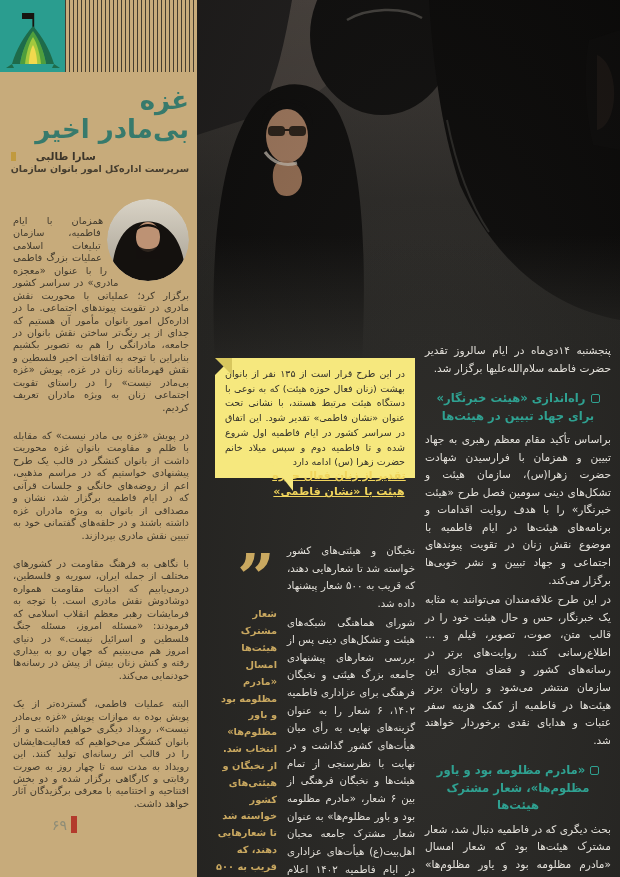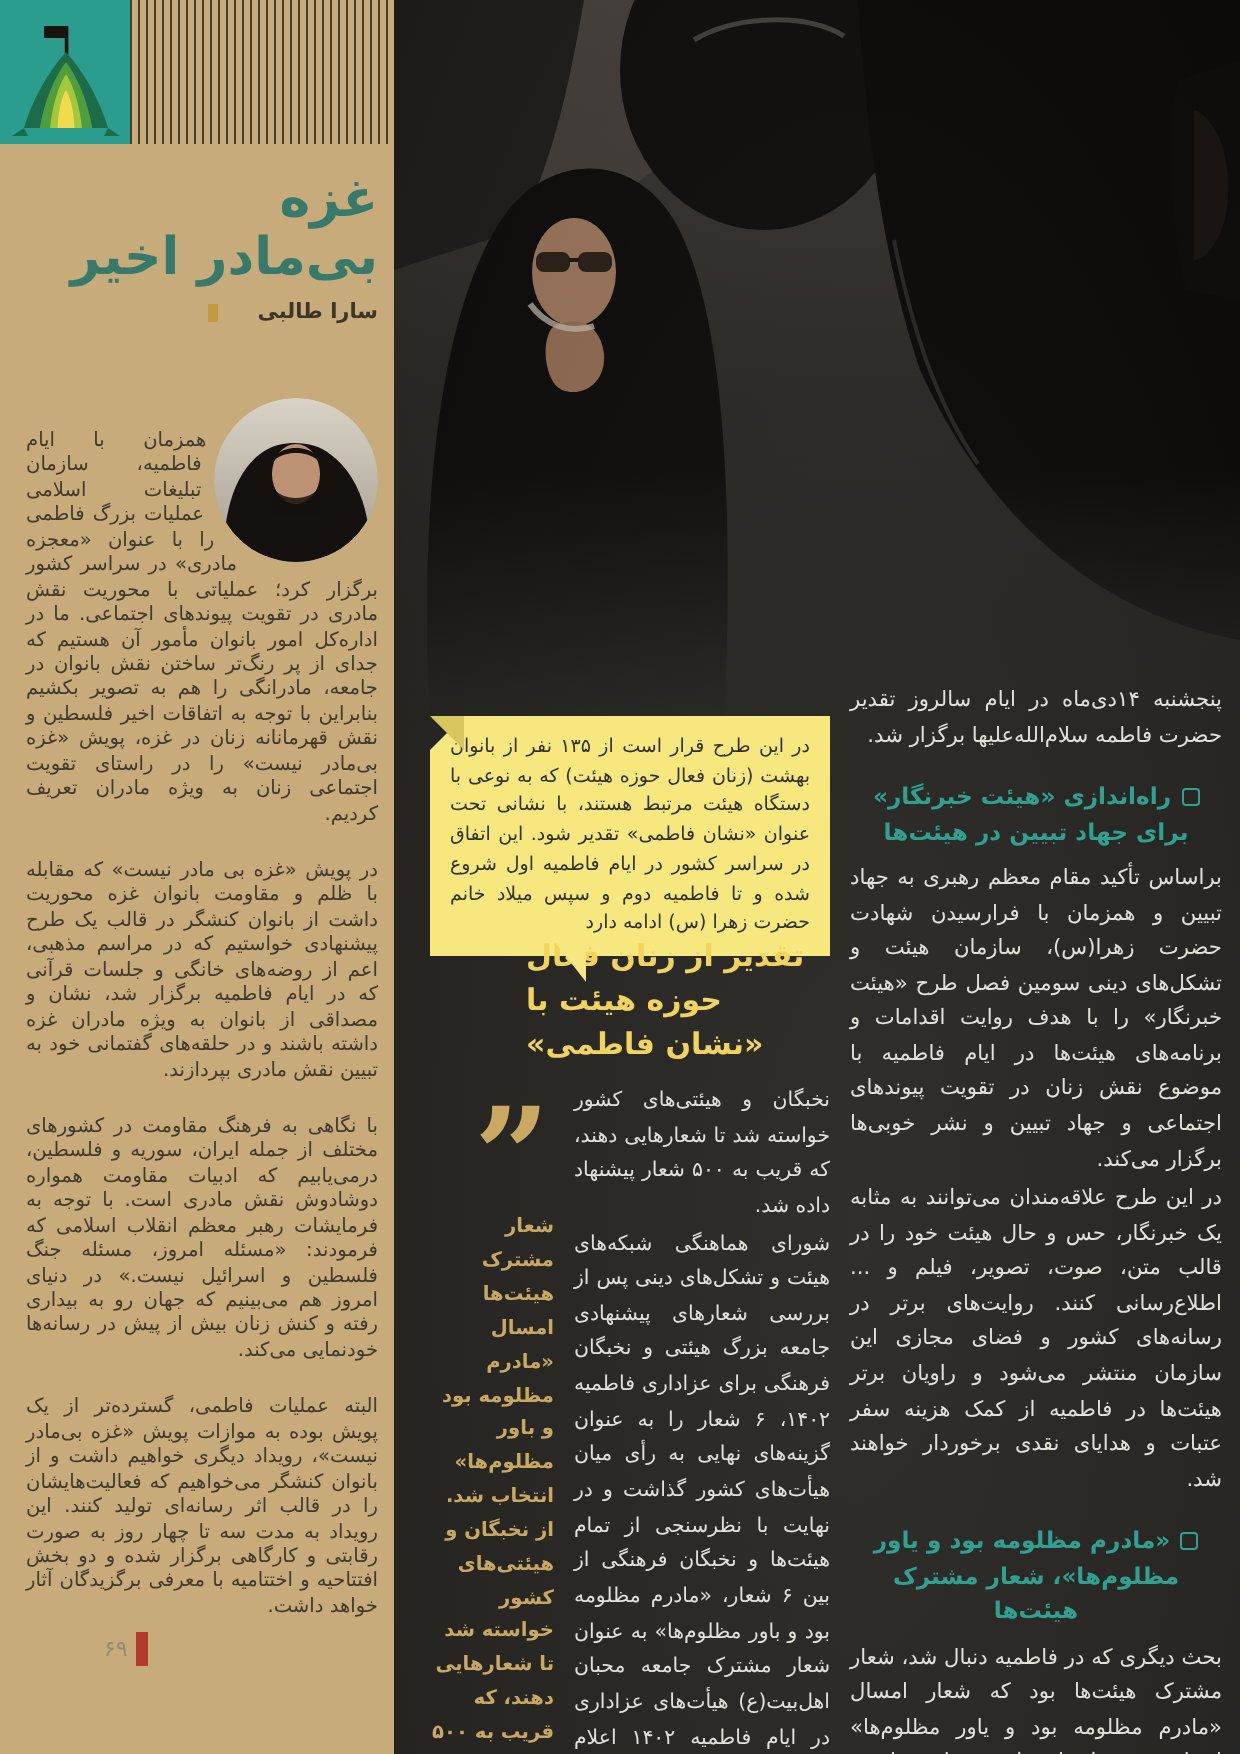--- a/index.html
+++ b/index.html
@@ -26,21 +26,21 @@
   .author-name-row{display:flex;flex-direction:row;justify-content:flex-end;align-items:center;gap:20px;direction:rtl;}
   .author-bullet{display:inline-block;width:5px;height:9px;background:#c19a3f;}
   .author-name{font-size:10.5px;font-weight:700;}
   .author-role{font-size:9.5px;line-height:1.5;font-weight:700;color:#463e30;}
   .sidebar-body{position:absolute;top:199px;right:8px;left:13px;direction:rtl;
      text-align:justify;color:var(--body-dark);font-size:9.8px;line-height:1.27;}
   .sidebar-body p{margin-bottom:1px;margin-top:16px;}
   .portrait{float:right;width:82px;height:82px;border-radius:50%;overflow:hidden;
      margin:0 0 4px 7px;shape-outside:circle(50%);}
   .page-footer{position:absolute;left:52px;top:816px;display:flex;align-items:center;gap:4px;direction:ltr;}
-  .page-number{font-size:11px;color:#8f8d77;}
+  .page-number{font-size:14px;color:#8f8d77;}
   .page-marker{width:6px;height:17px;background:var(--page-red);}
 
   
   .main{position:absolute;left:197px;top:0;width:423px;height:877px;background:var(--paper-dark);}
   .main::after{content:"";position:absolute;inset:0;pointer-events:none;
      background:radial-gradient(ellipse at 55% 70%,rgba(255,255,255,.03),rgba(0,0,0,.18));}
   .article-photo{position:absolute;left:0;top:0;width:423px;height:362px;}
   .article-photo svg{display:block;}
 
   
@@ -55,21 +55,21 @@
   
   .col-mid{position:absolute;left:18px;top:358px;width:200px;height:500px;direction:rtl;z-index:3;}
   .callout-bubble{position:absolute;top:0;right:0;width:200px;background:var(--bubble-yellow);
      padding:9px 10px 8px 10px;color:#32302a;font-size:9.5px;line-height:1.55;text-align:justify;
      clip-path:polygon(17px 0,100% 0,100% 100%,0 100%,0 17px);}
   .bubble-fold{position:absolute;top:0;right:183px;width:0;height:0;z-index:4;
      border-top:17px solid #d8c75e;border-right:17px solid transparent;transform:scaleX(-1);}
   .bubble-tail{position:absolute;top:97px;right:122px;width:0;height:0;z-index:2;
      border-top:36px solid var(--bubble-yellow);border-left:28px solid transparent;}
   .callout-heading{position:absolute;top:110px;right:0;width:152px;color:var(--heading-yellow);
-     font-weight:700;font-size:15px;line-height:1.45;text-align:left;}
+     font-weight:700;font-size:11px;line-height:1.45;text-align:center;text-decoration:underline;}
   .mid-body{position:absolute;top:184px;right:0;width:200px;display:flex;direction:rtl;gap:10px;}
   .mid-text{width:128px;color:var(--body-light);font-size:10.2px;line-height:1.73;text-align:justify;}
   .mid-text p{margin-bottom:1px;}
   .pull-col{width:62px;}
   .quote-icon{color:var(--gold);font-family:"DejaVu Serif",serif;font-weight:700;font-size:66px;
      line-height:.55;text-align:right;margin:18px 2px 10px 0;direction:ltr;}
   .pull-quote{color:var(--gold);font-weight:700;font-size:9.8px;line-height:1.72;text-align:right;}
 </style>
 </head>
 <body>
@@ -97,20 +97,21 @@
     <h1 class="headline">
       <span>غزه</span>
       <span>بی‌مادر اخیر</span>
     </h1>
 
     <div class="author">
       <div class="author-name-row">
         <span class="author-name">سارا طالبی</span>
         <span class="author-bullet"></span>
       </div>
+      <div class="author-role">سرپرست اداره‌کل امور بانوان سازمان</div>
     </div>
 
     <div class="sidebar-body">
       <span class="portrait">
         <svg width="82" height="82" viewBox="0 0 82 82">
           <defs>
             <clipPath id="pc">
                 <circle cx="41" cy="41" r="41"></circle>
               </clipPath>
             <linearGradient id="pg" x1="0" y1="0" x2="0" y2="1">

